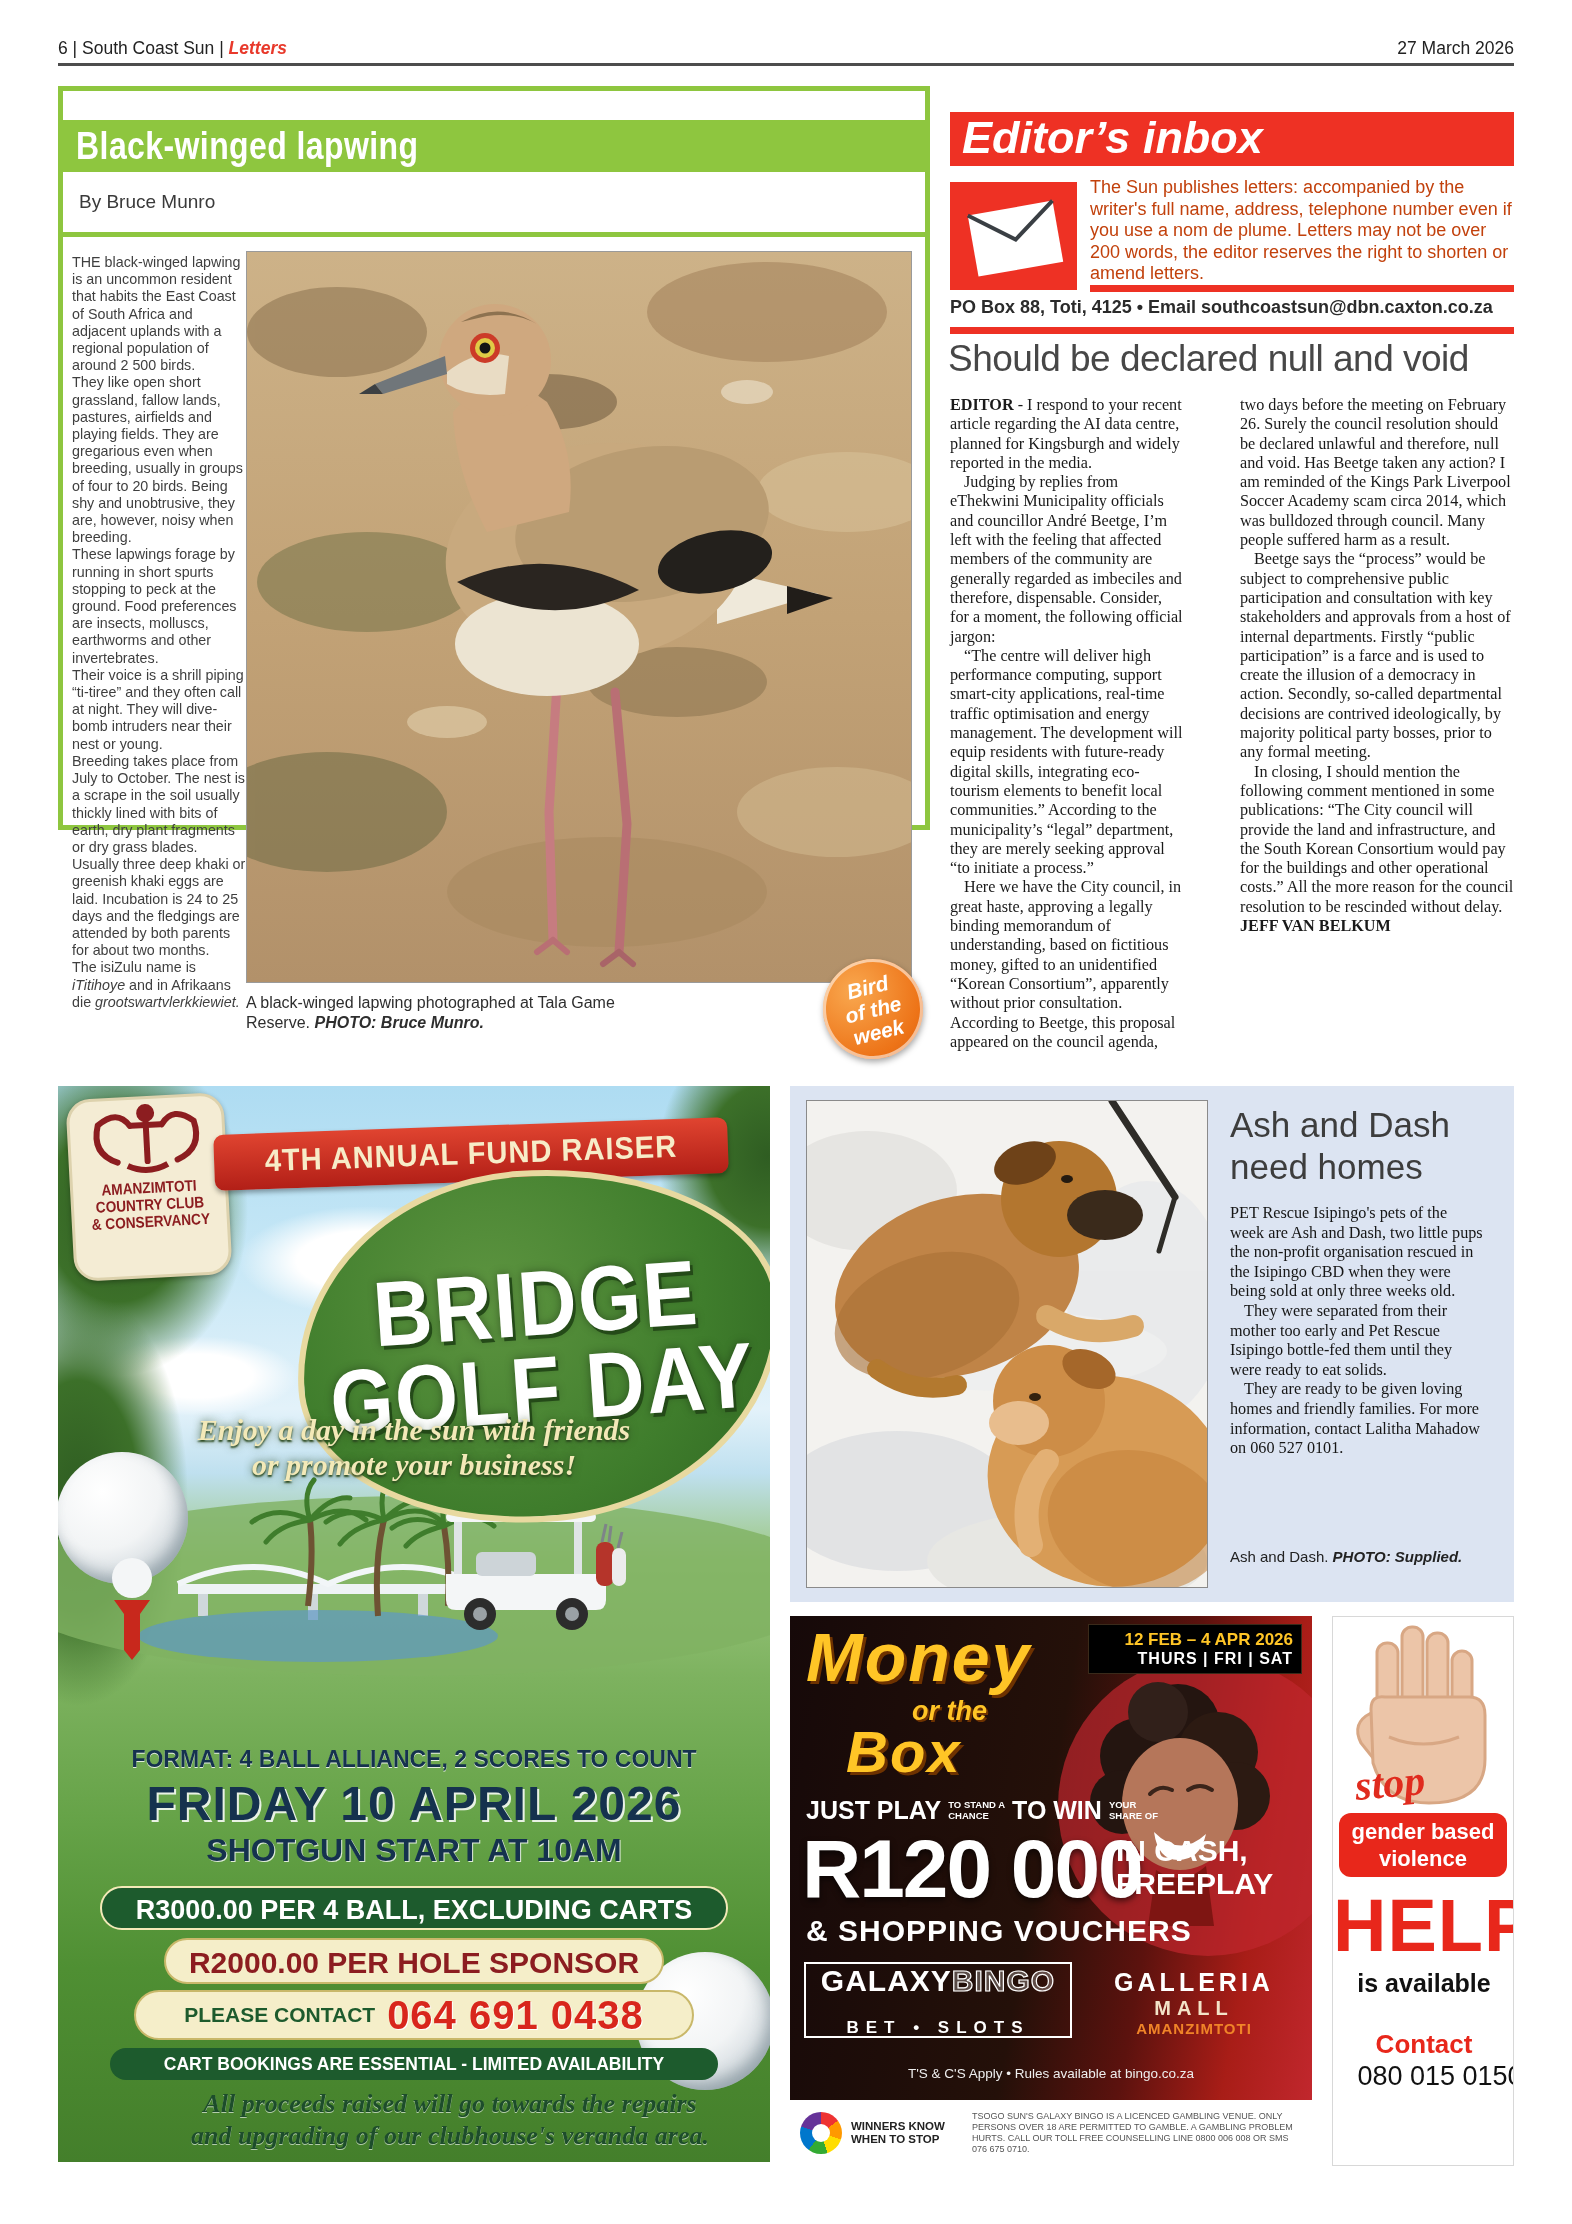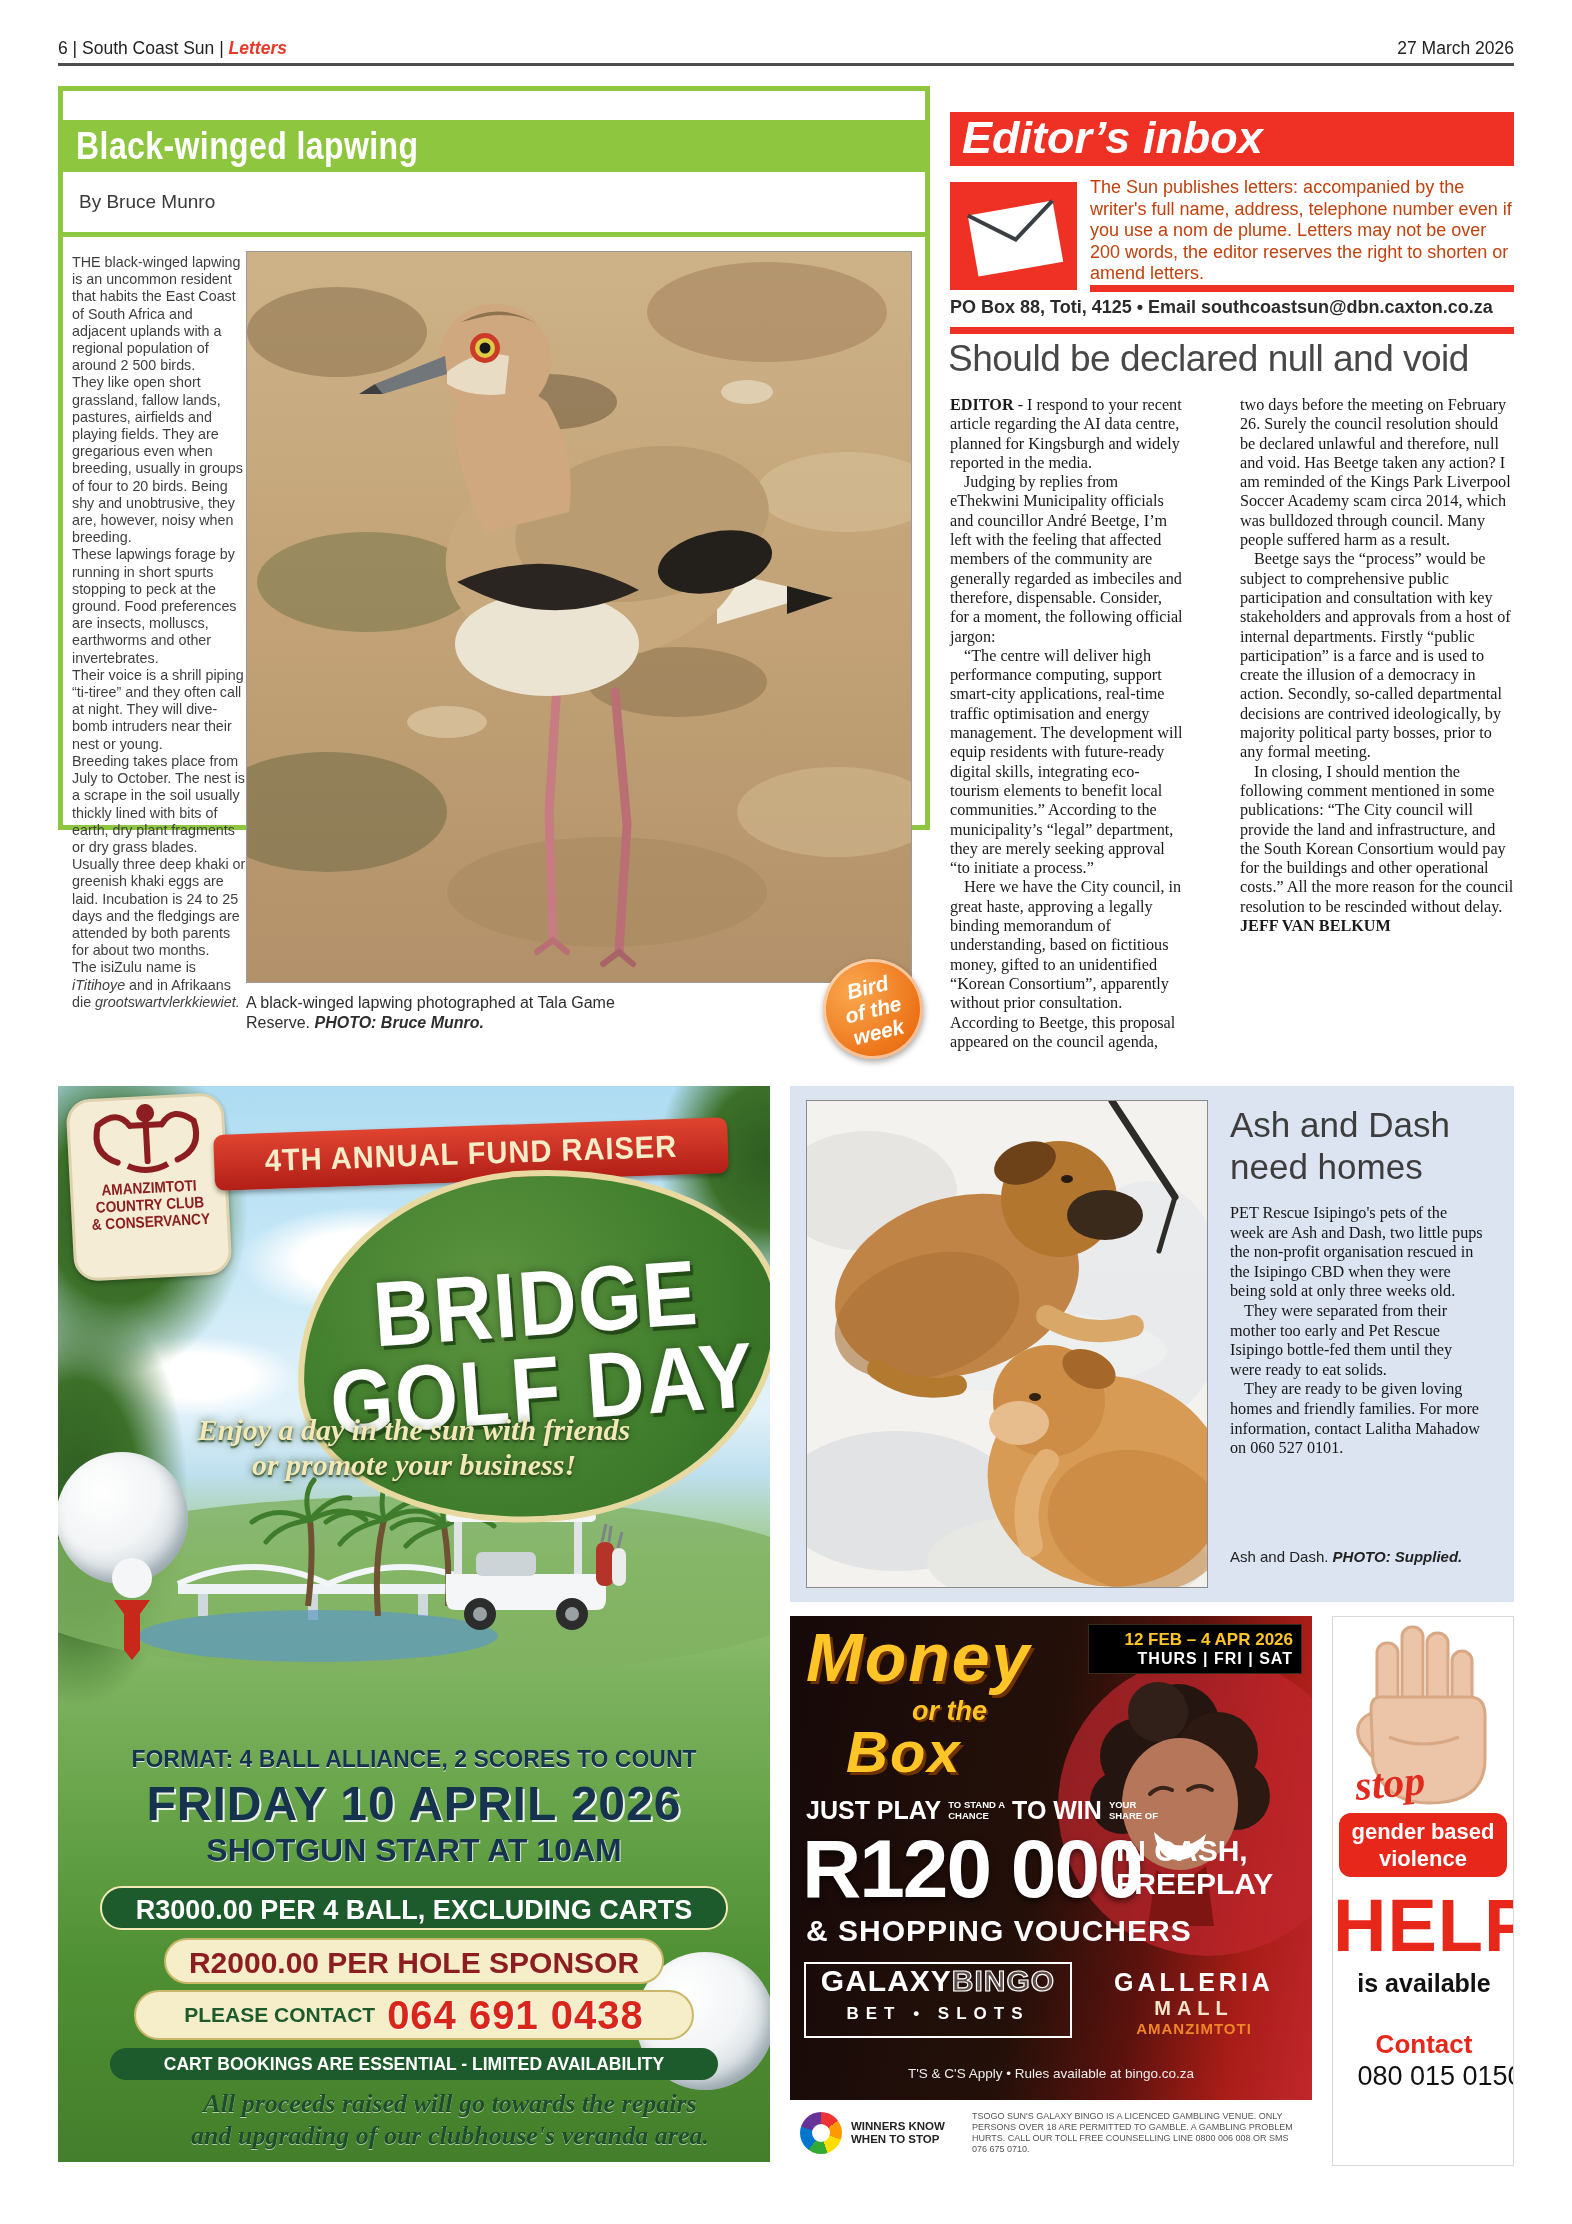--- a/index.html
+++ b/index.html
@@ -116,21 +116,21 @@
   .bingo-play{left:16px;top:180px;display:flex;align-items:center;gap:7px;color:#fff;}
   .bingo-play-big{font-size:25px;font-weight:bold;}
   .bingo-play-small{font-size:9.5px;font-weight:bold;line-height:10.5px;}
   .bingo-amount{left:12px;top:206px;font-size:82px;font-weight:bold;color:#fff;letter-spacing:-2px;
                 text-shadow:0 3px 6px rgba(0,0,0,.6);}
   .bingo-cash{left:326px;top:218px;font-size:30px;font-weight:bold;color:#fff;line-height:33px;}
   .bingo-vouchers{left:16px;top:298px;font-size:30px;font-weight:bold;color:#fff;letter-spacing:1px;}
   .bingo-logobox{left:14px;top:346px;width:268px;height:76px;border:2px solid #fff;box-sizing:border-box;text-align:center;padding-top:0;}
   .bingo-logo1{font-size:30px;font-weight:bold;color:#fff;letter-spacing:1px;}
   .bingo-logo2{font-size:30px;font-weight:bold;color:rgba(255,255,255,.25);-webkit-text-stroke:1.2px #fff;letter-spacing:1px;}
-  .bingo-logosub{font-size:17px;font-weight:bold;color:#fff;letter-spacing:7px;margin-top:6px;}
+  .bingo-logosub{font-size:17px;font-weight:bold;color:#fff;letter-spacing:7px;margin-top:20px;}
   .bingo-venue{left:296px;top:352px;width:216px;text-align:center;color:#fff;}
   .bingo-venue-1{font-size:25px;font-weight:bold;letter-spacing:4px;}
   .bingo-venue-2{font-size:20px;font-weight:bold;letter-spacing:6px;color:#f3e3c8;}
   .bingo-venue-3{font-size:15px;font-weight:bold;letter-spacing:1px;color:#f08428;}
   .bingo-terms{left:0;top:450px;width:522px;text-align:center;color:#eee;font-size:13.5px;}
   .bingo-strip{left:0;top:484px;width:522px;height:66px;background:#fff;display:flex;align-items:center;
                padding:0 10px;gap:9px;box-sizing:border-box;}
   .bingo-wheel{width:42px;height:42px;border-radius:50%;flex:0 0 auto;
                background:conic-gradient(#e33 0 15%,#f90 15% 30%,#fd0 30% 45%,#3a3 45% 60%,#07c 60% 80%,#639 80% 100%);
                position:relative;}

